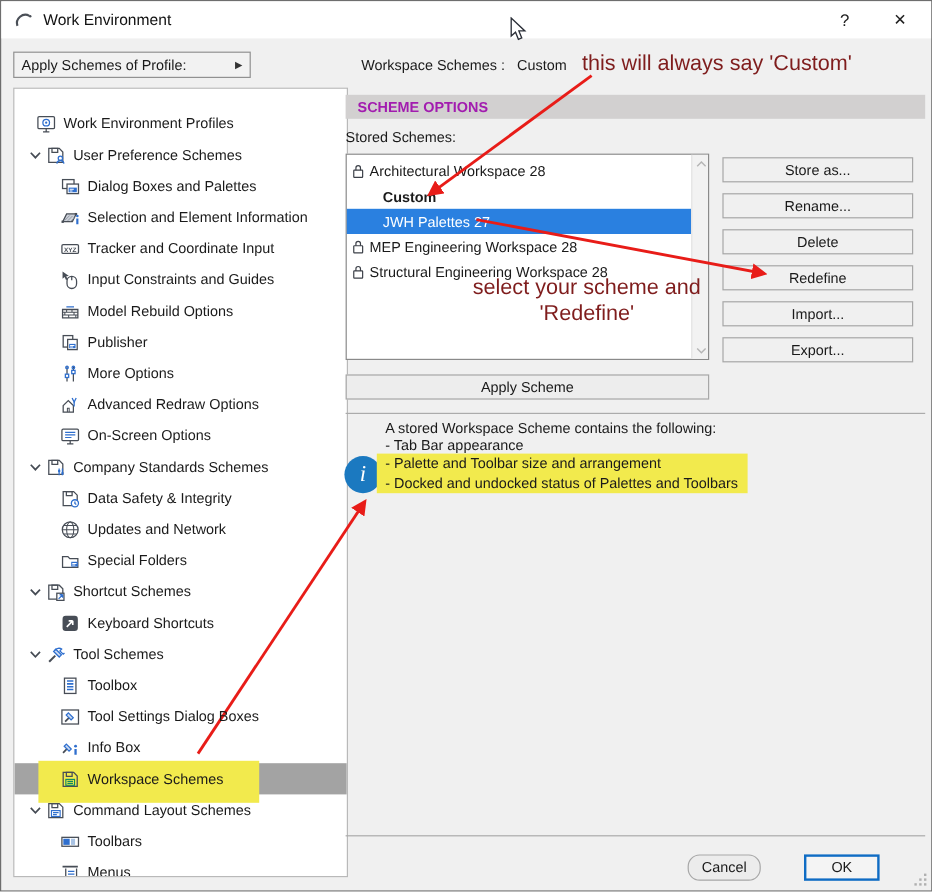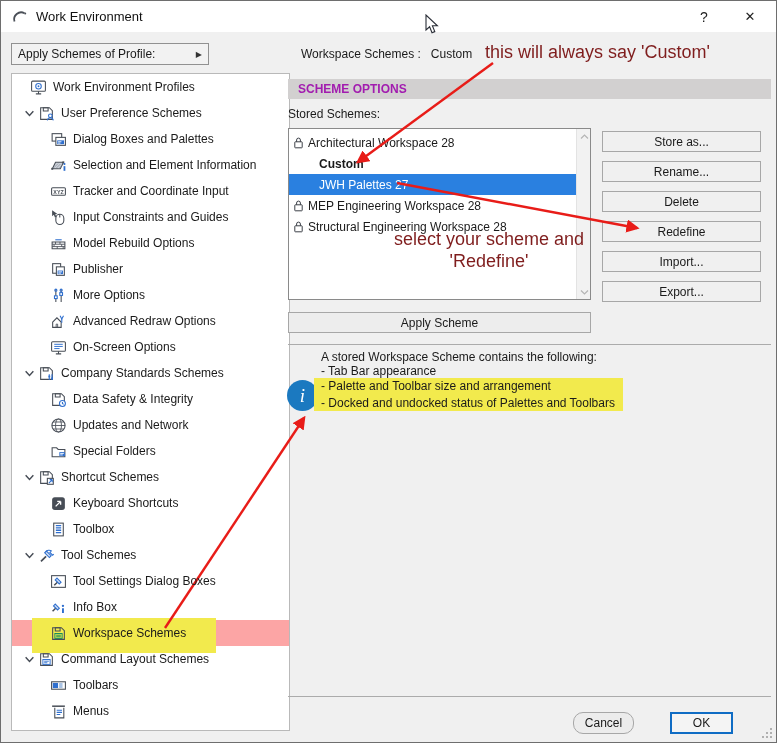--- a/index.html
+++ b/index.html
@@ -19,24 +19,24 @@
   
   .profile-btn{
     position:absolute;left:10px;top:42px;width:198px;height:22px;background:#f2f2f2;
     border:1px solid #919191;display:flex;align-items:center;padding:0 6px;
   }
   .profile-btn .lbl{flex:1;}
   .profile-btn .arrow{font-size:8px;color:#333;}
   
   .tree{
     position:absolute;left:10px;top:72px;width:279px;height:658px;background:#fff;
-    border:1px solid #b9b9b9;padding-top:0;overflow:hidden;
+    border:1px solid #b9b9b9;padding-top:16px;overflow:hidden;
   }
   .tree-row{height:26px;display:flex;align-items:center;position:relative;}
-  .tree-row.sel{background:#fca5a5;}
+  .tree-row.sel{background:#a3a3a3;}
   .tree-row .exp{width:18px;display:flex;align-items:center;justify-content:center;flex:none;}
   .tree-row .sp0{width:10px;flex:none;}
   .tree-row .sp1{width:30px;flex:none;}
   .tree-row .ticon{width:18px;height:16px;flex:none;margin-right:5px;position:relative;z-index:1;}
   .tree-row .tlabel{white-space:nowrap;position:relative;z-index:1;}
   .tree-row .yellow{position:absolute;left:20px;top:-2px;width:184px;height:35px;background:#f2ea4d;z-index:0;}
   .tree-row.ind0{padding-left:8px;}
   .tree-row.ind1{padding-left:8px;}
   
   .ws-header{position:absolute;left:300px;top:46px;text-align:center;}
@@ -268,40 +268,40 @@
         <span class="tlabel">Shortcut Schemes</span>
       </div>
       <div class="tree-row ind1">
         <span class="sp1"></span>
         <span class="ticon"><svg width="17" height="17" viewBox="0 0 16 16" fill="none" stroke-width="1">
             <rect x="2" y="2" width="12" height="12" rx="2.5" fill="#474d56"></rect>
             <path d="M5.3 10.7L10 6M10 6H6.8M10 6v3.2" stroke="#fff" stroke-width="1.3"></path>
           </svg></span>
         <span class="tlabel">Keyboard Shortcuts</span>
       </div>
-      <div class="tree-row ind1">
-        <span class="sp1"></span>
-        <span class="ticon"><svg width="17" height="17" viewBox="0 0 16 16" fill="none" stroke-width="1">
-            <rect x="3.5" y="2" width="9" height="12" stroke="#474d56"></rect>
-            <path d="M5.5 4.3h5M5.5 6.5h5M5.5 8.7h5M5.5 10.9h5" stroke="#2f6fce" stroke-width="1.2"></path>
-          </svg></span>
-        <span class="tlabel">Toolbox</span>
-      </div>
       <div class="tree-row ind0">
         <span class="exp">
           <svg width="11" height="11" viewBox="0 0 10 10" fill="none">
             <path d="M1.5 3l3.5 3.7L8.5 3" stroke="#454b54" stroke-width="1.3"></path>
           </svg>
         </span>
         <span class="ticon"><svg width="17" height="17" viewBox="0 0 16 16" fill="none" stroke-width="1">
             <path d="M2.8 13.6l4.8-4.8" stroke="#474d56" stroke-width="1.6"></path>
             <path d="M7.2 4.6c1.2-1.6 3.8-2.1 5.4-.9l-1.4 1.4 2.6 2.6 1-1" stroke="#2f6fce"></path>
             <path d="M8 3.8l4.4 4.4-1.7 1.7-4.4-4.4z" fill="#2f6fce" fill-opacity="0.25" stroke="#2f6fce"></path>
           </svg></span>
         <span class="tlabel">Tool Schemes</span>
+      </div>
+      <div class="tree-row ind1">
+        <span class="sp1"></span>
+        <span class="ticon"><svg width="17" height="17" viewBox="0 0 16 16" fill="none" stroke-width="1">
+            <rect x="3.5" y="2" width="9" height="12" stroke="#474d56"></rect>
+            <path d="M5.5 4.3h5M5.5 6.5h5M5.5 8.7h5M5.5 10.9h5" stroke="#2f6fce" stroke-width="1.2"></path>
+          </svg></span>
+        <span class="tlabel">Toolbox</span>
       </div>
       <div class="tree-row ind1">
         <span class="sp1"></span>
         <span class="ticon"><svg width="17" height="17" viewBox="0 0 16 16" fill="none" stroke-width="1">
             <rect x="1.5" y="2.5" width="13" height="11" fill="#fff" stroke="#474d56"></rect>
             <path d="M4 11.6l3.2-3.2" stroke="#474d56" stroke-width="1.4"></path>
             <path d="M6.6 4.8l3.8 3.8-1.7 1.7-3.8-3.8z" fill="#2f6fce" fill-opacity="0.25" stroke="#2f6fce"></path>
           </svg></span>
         <span class="tlabel">Tool Settings Dialog Boxes</span>
       </div>

